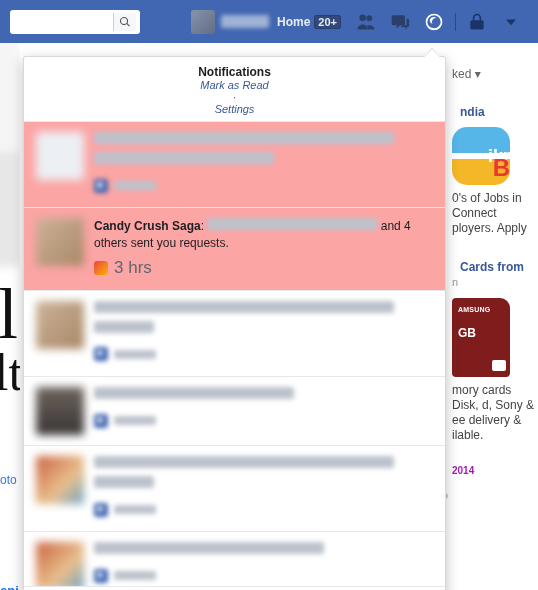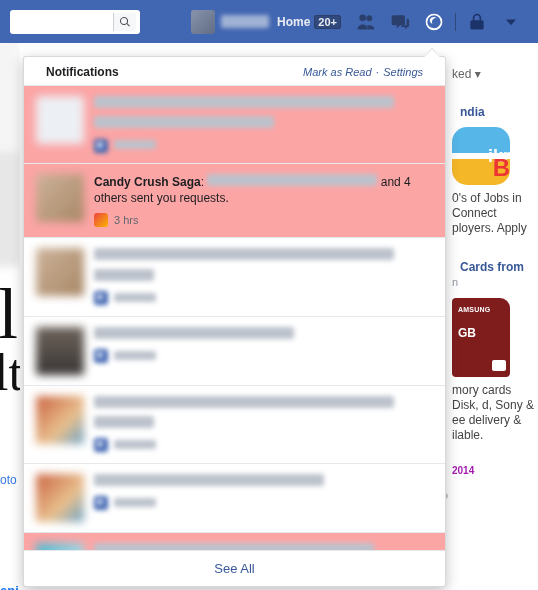--- a/index.html
+++ b/index.html
@@ -45,32 +45,32 @@
   .hicon svg{width:20px;height:20px;fill:#2a3f6c;}
   .hicon.active svg{fill:#fff;}
   .hicon.lock svg, .hicon.caret svg{fill:#1c336a;}
   .vsep{width:1px;height:18px;background:#30487b;margin:0 4px;}
 
   
   .dropdown{position:absolute;left:23px;top:56px;width:423px;background:#fff;border:1px solid rgba(0,0,0,0.15);border-radius:3px;box-shadow:0 4px 14px rgba(0,0,0,0.25);}
   .dropdown::before,.dropdown::after{content:"";position:absolute;left:400px;border-left:8px solid transparent;border-right:8px solid transparent;}
   .dropdown::before{top:-9px;border-bottom:9px solid rgba(0,0,0,0.18);}
   .dropdown::after{top:-8px;border-bottom:8px solid #fff;}
-  .dd-head{display:flex;align-items:center;padding:8px 22px 6px;font-size:11px;color:#1c1e21;}
+  .dd-head{display:flex;align-items:center;padding:8px 30px 6px;font-size:11px;color:#1c1e21;flex-direction:column;}
   .dd-head .title{font-weight:bold;font-size:12px;}
   .dd-head .spacer{flex:1;}
   .dd-head a{color:#385898;text-decoration:none;font-style:italic;}
   .dd-head .dot{margin:0 4px;color:#385898;}
   .list{max-height:465px;overflow:hidden;}
   .item{display:flex;padding:10px 12px;border-top:1px solid #e7e8ec;}
   .item.unread{background:#fca5a5;}
   .item .thumb{flex:0 0 48px;height:48px;margin-right:10px;border-radius:2px;background:#ccd2da;}
   .item .body{flex:1;min-width:0;font-size:12px;color:#1c1e21;line-height:1.35;}
   .item .body b{font-weight:bold;}
-  .item .meta{display:flex;align-items:center;margin-top:6px;color:#616770;font-size:11px;}
+  .item .meta{display:flex;align-items:center;margin-top:6px;color:#616770;font-size:17px;}
   .item .meta .ic{width:14px;height:14px;margin-right:6px;border-radius:3px;display:inline-block;}
   .ic-globe{background:#4267b2;position:relative;}
   .ic-globe::after{content:"";position:absolute;inset:2px;border-radius:50%;background:radial-gradient(circle at 40% 40%,#ffffff 0 30%,#4267b2 31% 100%);}
   .ic-app{background:linear-gradient(135deg,#e44,#f8b500);}
   .bline{height:12px;border-radius:2px;background:#bcc2cc;display:inline-block;}
   .tline{display:block;margin-top:4px;}
   .thumb.t1{background:#eceff4;}
   .thumb.t2{background:linear-gradient(135deg,#cdb39a,#a88766);}
   .thumb.t3{background:linear-gradient(0deg,#3a3736,#6d635b);}
   .thumb.t4{background:linear-gradient(135deg,#c9623e,#e9c08e 60%,#6aa2c8);}

